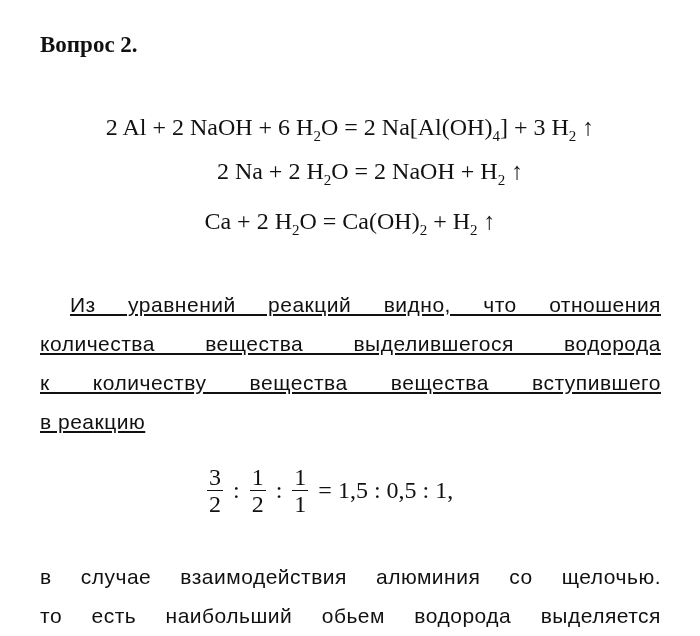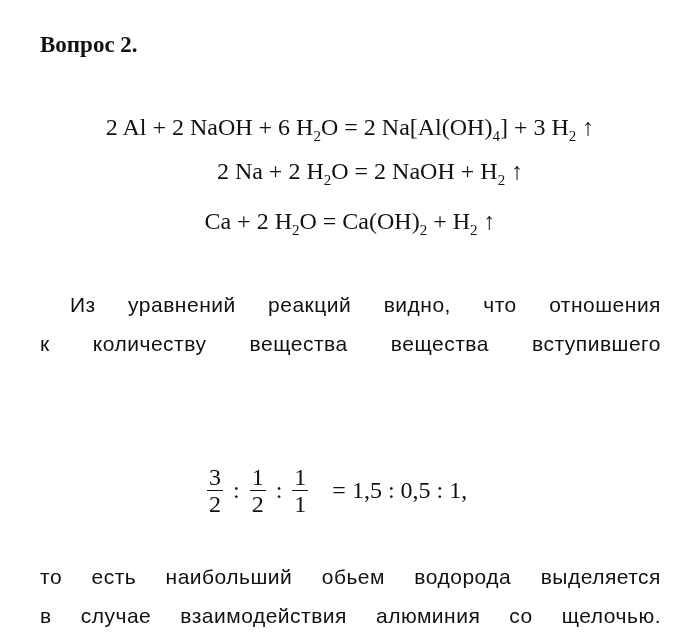--- a/index.html
+++ b/index.html
@@ -25,42 +25,44 @@
 <div class="eq" style="top:114px;">
   <span>2 Al + 2 NaOH + 6 H</span><sub>2</sub><span>O = 2 Na[Al(OH)</span><sub>4</sub><span>] + 3 H</span><sub>2</sub><span> ↑</span>
 </div>
 <div class="eq" style="top:158px;padding-left:20px;">
   <span>2 Na + 2 H</span><sub>2</sub><span>O = 2 NaOH + H</span><sub>2</sub><span> ↑</span>
 </div>
 <div class="eq" style="top:200px;margin-top:8px;">
   <span>Ca + 2 H</span><sub>2</sub><span>O = Ca(OH)</span><sub>2</sub><span> + H</span><sub>2</sub><span> ↑</span>
 </div>
 
-<div class="para" style="top:285px;text-indent:0;">
+<div class="para" style="top:285px;text-indent:0;text-decoration:underline;">
   <span class="line" style="padding-left:30px;">Из уравнений реакций видно, что отношения</span>
+  <span class="line">количества вещества выделившегося водорода</span>
   <span class="line">к количеству вещества вещества вступившего</span>
+  <span class="line last">в реакцию</span>
 </div>
 
 <div class="ratio">
   <span class="frac">
       <span class="num">3</span>
       <span class="bar"></span>
       <span class="den">2</span>
     </span>
   <span class="sep">:</span>
   <span class="frac">
       <span class="num">1</span>
       <span class="bar"></span>
       <span class="den">2</span>
     </span>
   <span class="sep">:</span>
   <span class="frac">
       <span class="num">1</span>
       <span class="bar"></span>
       <span class="den">1</span>
     </span>
-  <span style="margin-left:20px;">= 1,5 : 0,5 : 1,</span>
+  <span style="margin-left:6px;">= 1,5 : 0,5 : 1,</span>
 </div>
 
 <div class="para" style="top:557px;">
+  <span class="line">в случае взаимодействия алюминия со щелочью.</span>
   <span class="line">то есть наибольший обьем водорода выделяется</span>
-  <span class="line">в случае взаимодействия алюминия со щелочью.</span>
 </div>
 
 </body></html>

